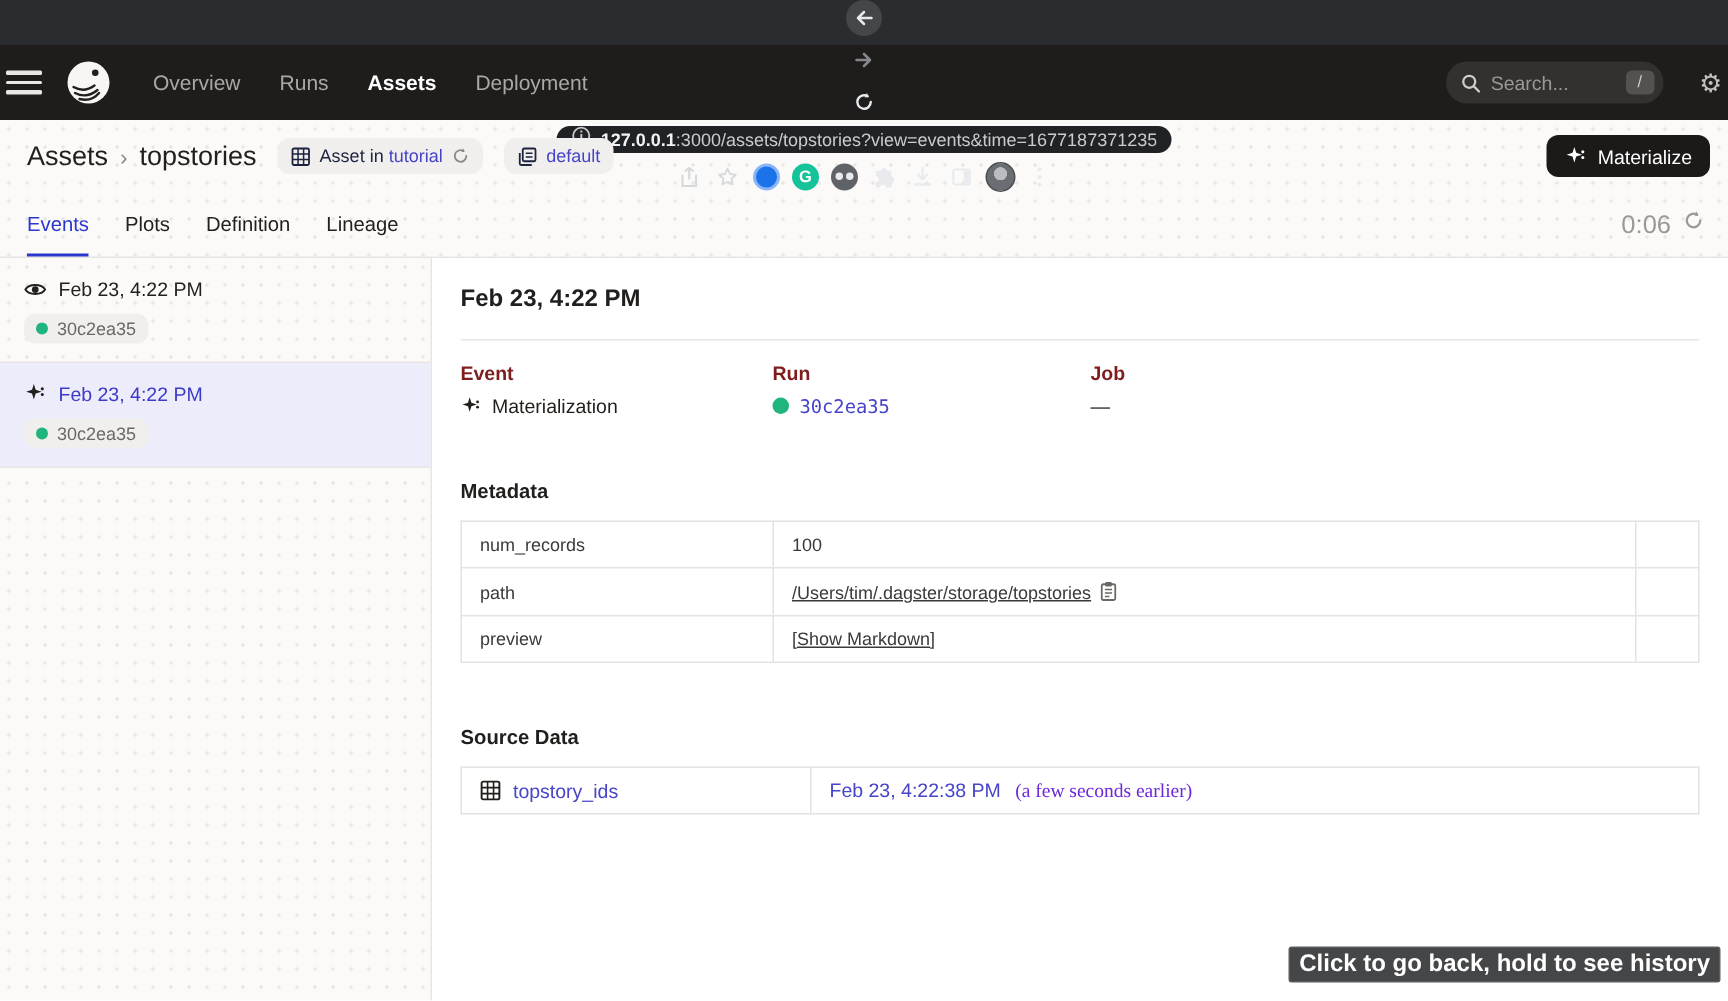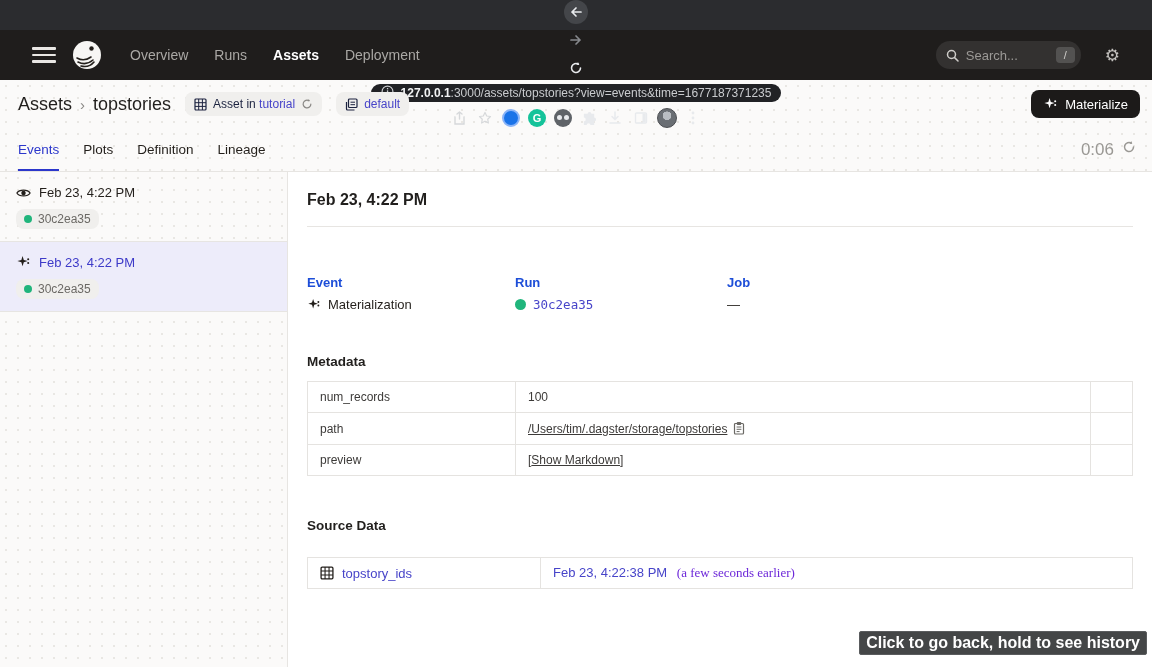--- a/index.html
+++ b/index.html
@@ -18,21 +18,21 @@
   .bb-right { display:flex; align-items:center; gap:2px; flex:0 0 auto; }
   .ext-dot { width:18px; height:18px; border-radius:50%; display:flex; align-items:center; justify-content:center; font-size:11px; font-weight:bold; color:#fff; flex:0 0 auto; }
   .ext-blue { background:#1a73e8; border:2px solid #8ab4f8; }
   .ext-green { background:#15c39a; }
   .ext-gray { background:#5f6368; position:relative; }
   .ext-gray i { position:absolute; width:5px; height:5px; background:#e8eaed; border-radius:50%; top:6px; }
   .ext-gray i.l { left:3px; } .ext-gray i.r { right:3px; }
   .avatar { width:20px; height:20px; border-radius:50%; background:radial-gradient(circle at 50% 38%, #b9bdc2 0 30%, #6a6e73 31% 100%); border:1px solid #4a4c50; }
 
   
-  .dag-nav { height:50px; background:#1f1d1c; display:flex; align-items:center; padding:0 32px; gap:10px; }
+  .dag-nav { height:50px; background:#1f1d1c; display:flex; align-items:center; padding:0 4px; gap:10px; }
   .hamburger { width:24px; height:24px; display:flex; flex-direction:column; justify-content:center; gap:4px; cursor:pointer; }
   .hamburger i { display:block; height:2.5px; background:#e9e7e4; border-radius:1px; }
   .dag-logo { width:30px; height:30px; margin:0 8px 0 6px; flex:0 0 auto; }
   .nav-links { display:flex; gap:26px; margin-left:10px; }
   .nav-link { font-size:14px; color:#aaa8a5; text-decoration:none; cursor:pointer; }
   .nav-link.active { color:#ffffff; font-weight:bold; }
   .nav-spacer { flex:1; }
   .search-pill { width:145px; height:28px; background:rgba(255,255,255,0.09); border-radius:15px; display:flex; align-items:center; padding:0 6px 0 10px; gap:7px; }
   .search-pill .ph { flex:1; font-size:13px; color:#9b9996; }
   .kbd { background:rgba(255,255,255,0.16); color:#cfcdca; font-size:11px; border-radius:4px; padding:2px 8px; }
@@ -66,34 +66,34 @@
   .event-item.selected .ev-row1 { color:#3d3ac8; }
   .run-pill { display:inline-flex; align-items:center; gap:6px; background:#f0efed; border-radius:8px; height:20px; padding:0 8px; margin-top:9px; font-size:12px; color:#6b6965; }
   .gdot { width:8px; height:8px; border-radius:50%; background:#20b57c; flex:0 0 auto; }
 
   .main { flex:1; padding:0 19px 0 19px; position:relative; }
   .detail-title { font-size:16px; font-weight:bold; color:#211f1d; margin-top:19px; }
   .rule { border-top:1px solid #e7e5e2; margin-top:17px; }
   .meta-cols { display:flex; margin-top:14px; }
   .mc { }
   .mc-event { width:208px; } .mc-run { width:212px; }
-  .mc .lbl { font-size:13px; font-weight:bold; color:#1d4ed8;margin-top:34px; }
+  .mc .lbl { font-size:13px; font-weight:bold; color:#7f1d1d; }
   .mc .val { margin-top:7px; display:flex; align-items:center; gap:7px; font-size:13px; color:#231f1b; }
   .run-link { font-family:"DejaVu Sans Mono", monospace; font-size:12.5px; color:#4744c9; text-decoration:none; cursor:pointer; }
   .dash { color:#231f1b; }
 
   .section-title { font-size:13.5px; font-weight:bold; color:#211f1d; margin-top:42px; }
   table.meta { border-collapse:collapse; width:100%; margin-top:12px; }
   table.meta td { border:1px solid #e5e3e0; font-family:Liberation Sans, sans-serif; font-size:12px; color:#3c3a38; padding:8px 12px; height:30px; }
   td.k { width:208px; }
   td.spacer-col { width:42px; }
   .mono-link { color:#3c3a38; text-decoration:underline; cursor:pointer; }
   .clip-icon { margin-left:6px; cursor:pointer; vertical-align:-2px; }
 
-  table.src { border-collapse:collapse; width:100%; margin-top:24px; }
+  table.src { border-collapse:collapse; width:100%; margin-top:12px; }
   table.src td { border:1px solid #e5e3e0; font-size:13px; padding:7px 12px; height:31px; }
   td.src-asset { width:233px; }
   .asset-link { display:flex; align-items:center; gap:8px; color:#4744c9; cursor:pointer; }
   .time-link { color:#4744c9; cursor:pointer; }
   .time-note { color:#6d28d9; margin-left:6px;font-family:Liberation Serif, serif; }
 
   .back-tooltip { position:absolute; right:5px; bottom:12px; background:rgba(60,62,64,0.96); border:1px solid #5a5c5e; color:#fff; font-size:16px; font-weight:bold; padding:2px 6px; border-radius:2px; white-space:nowrap; }
 </style>
 </head>
 <body>

